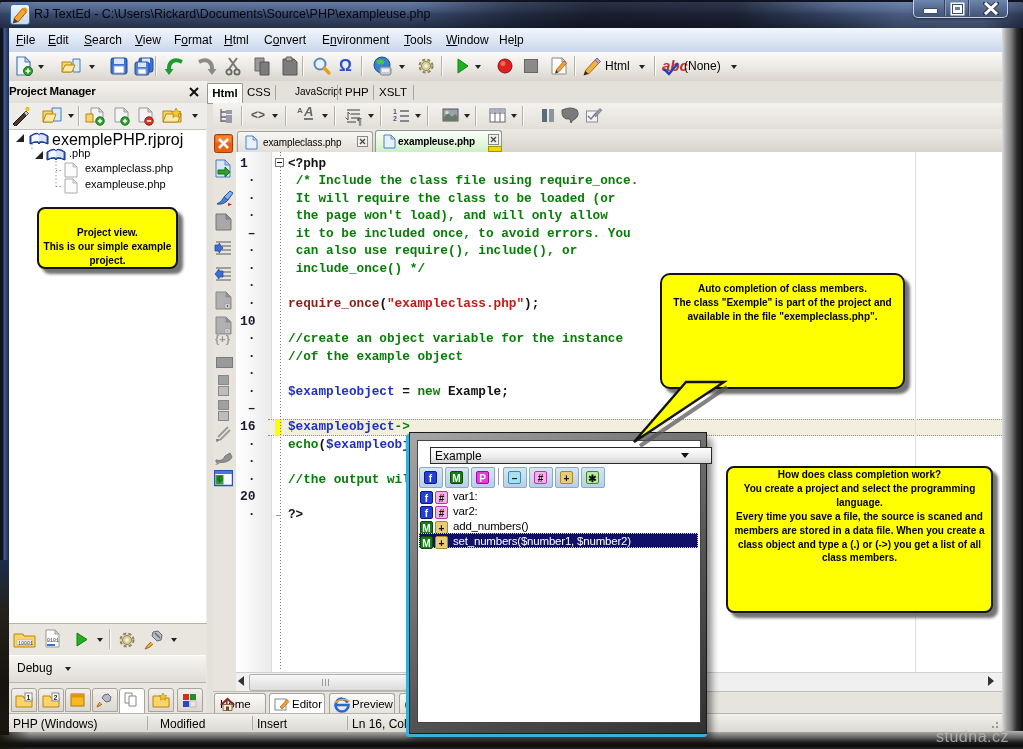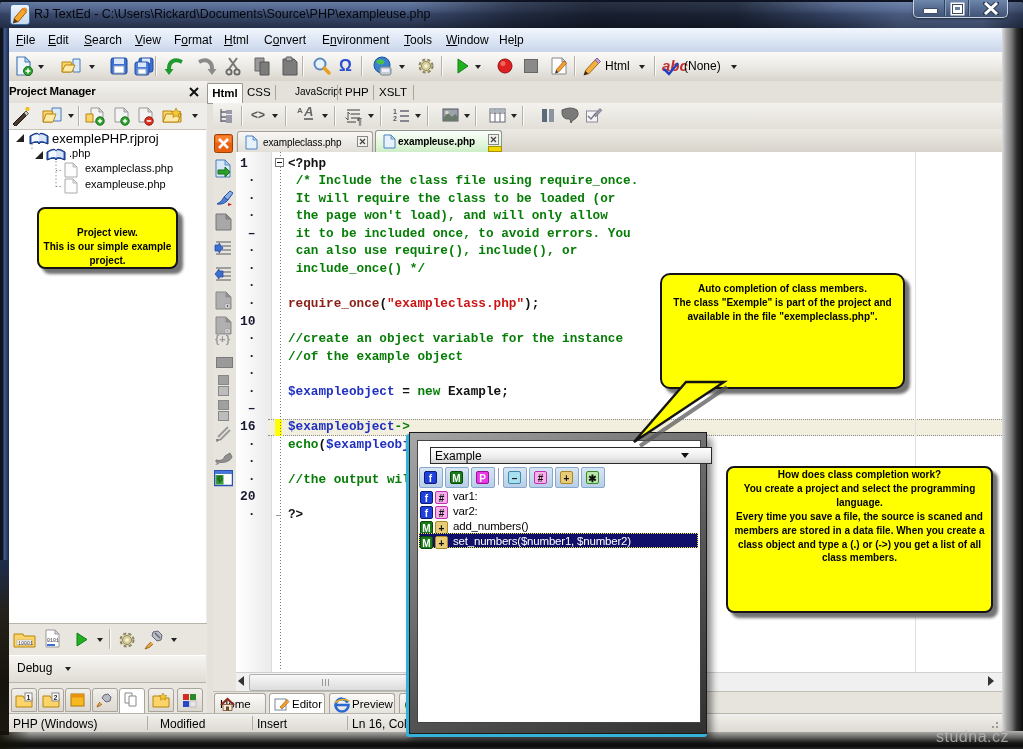--- a/index.html
+++ b/index.html
@@ -232,21 +232,21 @@
         </g>
       <g transform="translate(55,32)">
           <path d="M1 1 h8 l4 4 v10 h-12 z" fill="#fdfdfd" stroke="#aaa"></path>
           <path d="M9 1 l4 4 h-4 z" fill="#e8e8e8" stroke="#aaa" stroke-width=".8"></path>
         </g>
       <g transform="translate(55,48)">
           <path d="M1 1 h8 l4 4 v10 h-12 z" fill="#fdfdfd" stroke="#aaa"></path>
           <path d="M9 1 l4 4 h-4 z" fill="#e8e8e8" stroke="#aaa" stroke-width=".8"></path>
         </g>
     </svg>
-    <span class="a" style="left:43px;top:1px;font-size:13px;color:#000">exemplePHP.rjproj</span>
+    <span class="a" style="left:43px;top:1px;font-size:16px;color:#000">exemplePHP.rjproj</span>
     <span class="a" style="left:60px;top:17px;font-size:11px;color:#000">.php</span>
     <span class="a" style="left:76px;top:32px;font-size:11px;color:#000">exampleclass.php</span>
     <span class="a" style="left:76px;top:48px;font-size:11px;color:#000">exampleuse.php</span>
   </div>
   <div class="a" id="panelbottom" style="left:0;top:542px;width:198px;height:90px;background:#e9e6e0;border-top:1px solid #b8b4ac">
     <svg class="a" style="left:4px;top:6px" width="24" height="20">
         <path d="M1 4 h9 l1 2 h11 v11 h-21 z" fill="#fcd46a" stroke="#b8860b"></path>
         <rect x="4" y="10" width="15" height="5" fill="#fff" stroke="#999" stroke-width=".5"></rect>
         <text x="5" y="14.5" font-size="5" font-family="Liberation Mono" fill="#333">10001</text>
       </svg>

